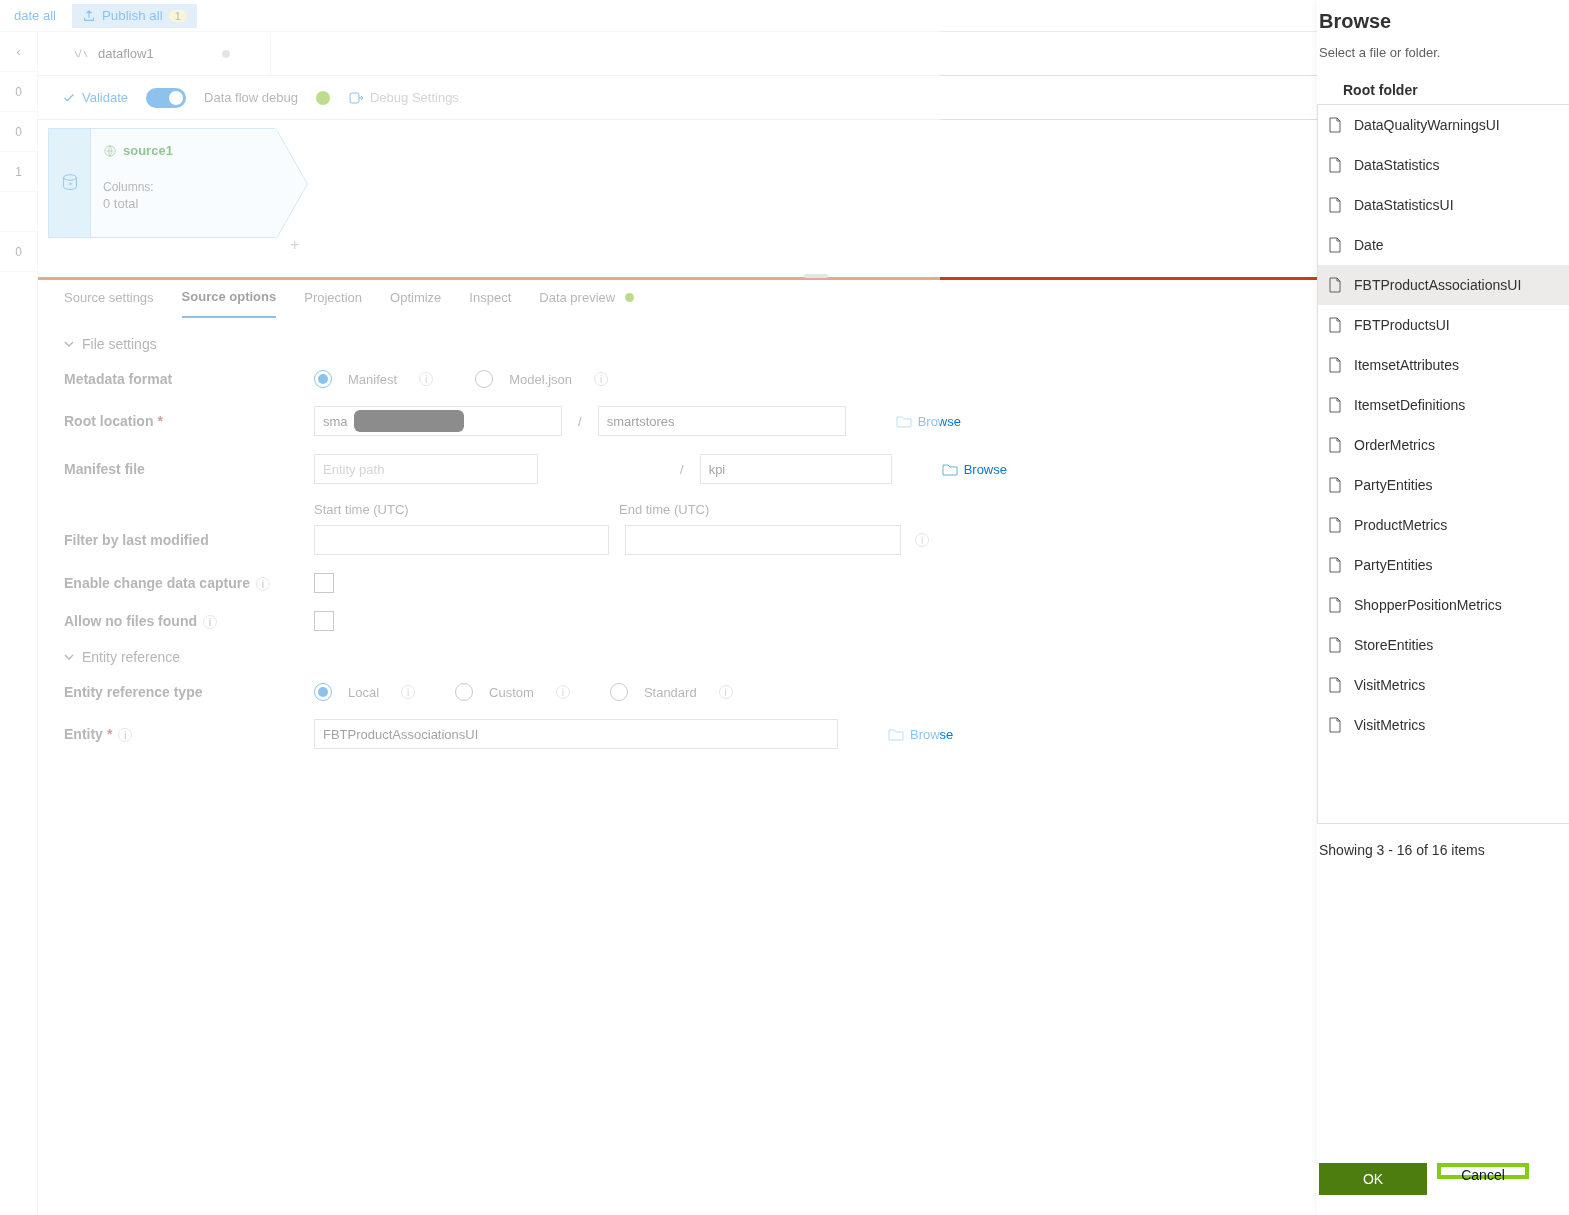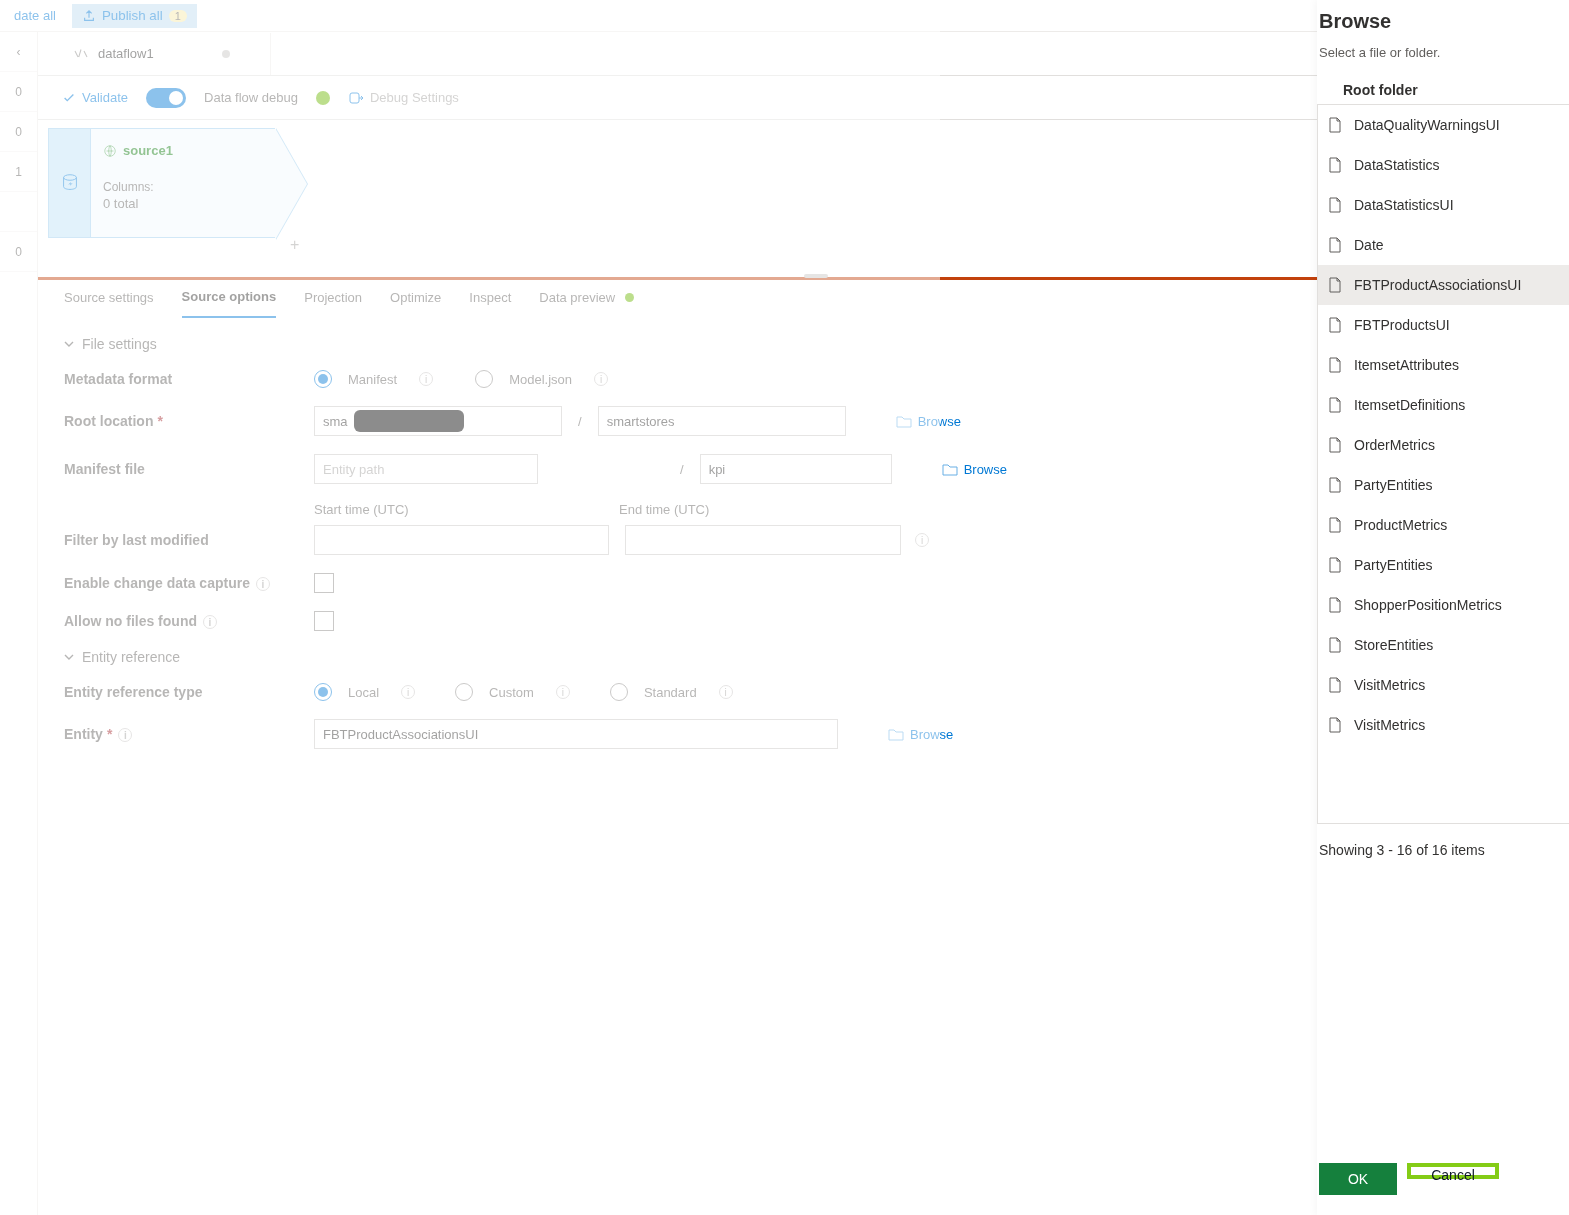--- a/index.html
+++ b/index.html
@@ -301,21 +301,21 @@
       height:40px; padding:0 10px;
       font-size: 14px;
     }
     .frow.sel { background:#edebe9;}
     .file-ico { color:#605e5c; flex:0 0 16px;}
     .showing { margin:18px 0 0 2px; color:#323130; font-size:14px;}
     .side-foot {
       margin-top:auto; padding: 18px 2px 20px 2px; display:flex; gap:10px;
     }
     .btn-primary{
-      background:#15803d;color:#fff;border:none;height:32px;width:78px;font-size:14px;
+      background:#4d7c0f;color:#fff;border:none;height:32px;width:108px;font-size:14px;
     }
     .btn-secondary{
       background:#fff;color:#0f172a;border:4px solid #84cc16;height:16px;width:92px;font-size:14px;
     }
   </style>
 </head>
 <body>
 
 <div class="dim-overlay"></div>
 

